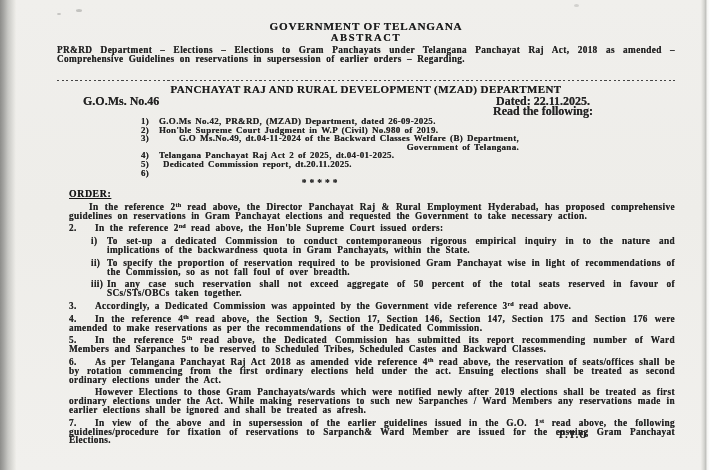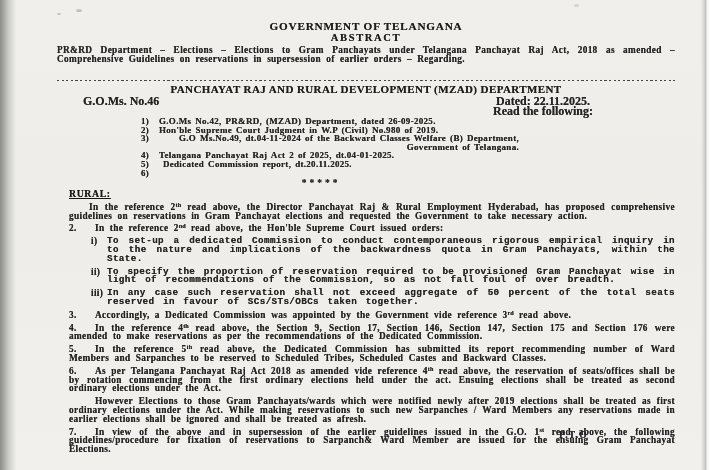--- a/index.html
+++ b/index.html
@@ -60,21 +60,21 @@
   .order-label { font-weight:700; font-size:9.8px; letter-spacing:.6px; text-decoration:underline; margin:1px 0 4px 12px; line-height:10px; color:#161616; }
 
   .para { margin:0 0 4px 12px; }
   .pnum { display:inline-block; width:26px; }
   .indent1 { text-indent:20px; }
   .indent2 { text-indent:26px; }
 
   .subitems { margin-left:34px; }
   .sub { display:flex; margin-bottom:4px; }
   .sub-num { flex:none; width:16px; font-size:9.3px; line-height:8.8px; font-weight:600; letter-spacing:.35px; }
-  .sub-text { flex:1; text-align:justify;font-family:Liberation Mono, monospace; }
+  .sub-text { flex:1; text-align:justify; }
 
   sup { font-size:6.2px; line-height:0; vertical-align:3.2px; letter-spacing:0; }
 
   .pto { position:absolute; top:429px; right:122px; font-size:9.6px; font-weight:700; letter-spacing:1.2px; }
 </style>
 </head>
 <body>
 
 <div class="left-edge"></div>
 <div class="right-edge"></div>
@@ -122,21 +122,21 @@
       <span class="ref-num">5)</span>
       <span class="ref-text">&nbsp;Dedicated Commission report, dt.20.11.2025.</span>
     </div>
     <div class="ref">
       <span class="ref-num">6)</span>
     </div>
   </div>
 
   <div class="stars">*****</div>
 
-  <div class="order-label">RURAL:</div>
+  <div class="order-label">ORDER:</div>
 
   <p class="para body-text indent1"><span>In the reference 2</span><sup>th</sup><span> read above, the Director Panchayat Raj &amp; Rural Employment Hyderabad, has proposed comprehensive guidelines on reservations in Gram Panchayat elections and requested the Government to take necessary action.</span></p>
 
   <p class="para body-text"><span class="pnum">2.</span><span><span>In the reference 2</span><sup>nd</sup><span> read above, the Hon'ble Supreme Court issued orders:</span></span></p>
 
   <div class="subitems">
     <div class="sub body-text">
       <span class="sub-num">i)</span>
       <span class="sub-text">To set-up a dedicated Commission to conduct contemporaneous rigorous empirical inquiry in to the nature and implications of the backwardness quota in Gram Panchayats, within the State.</span>
     </div>

